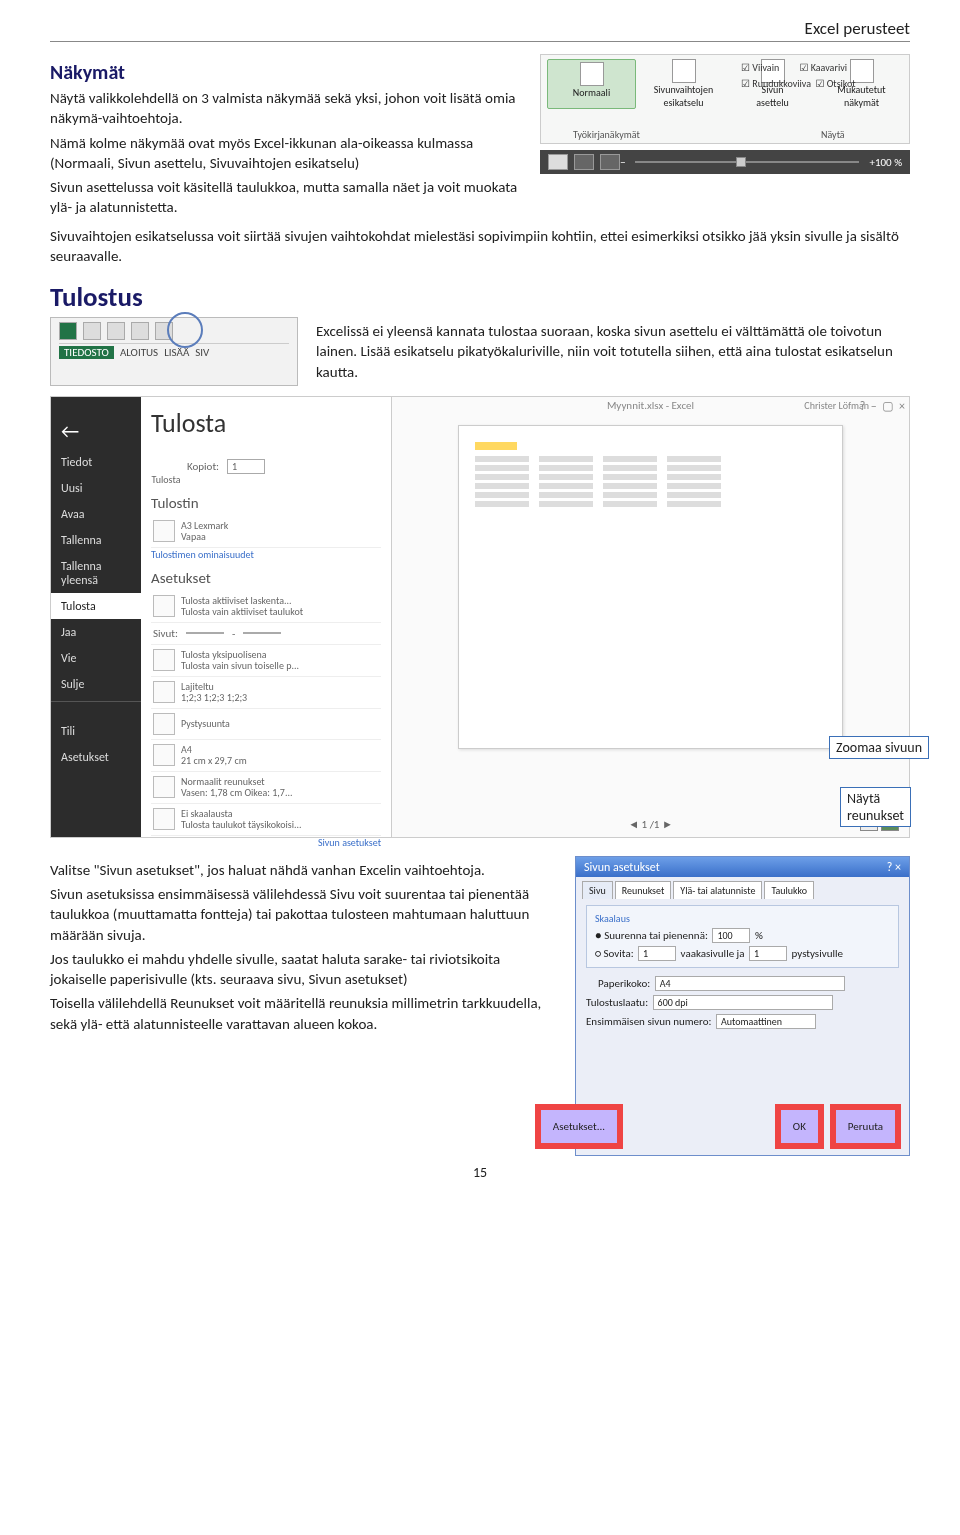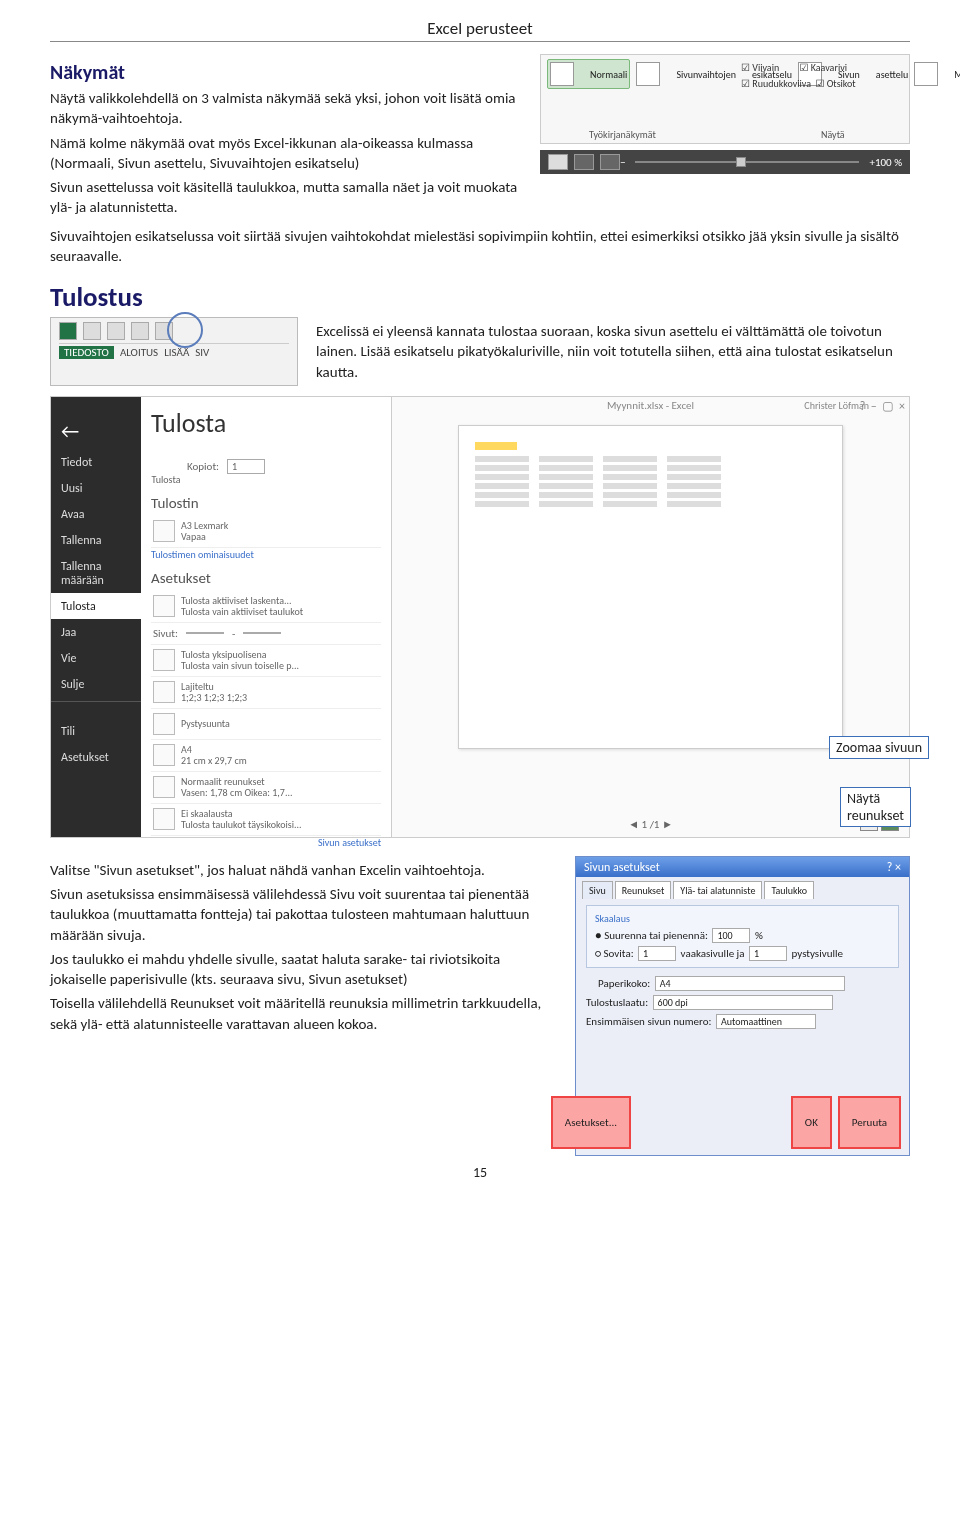--- a/index.html
+++ b/index.html
@@ -1,30 +1,30 @@
 <!DOCTYPE html>
 <html><head>
 <meta charset="utf-8">
 <style>
 body{margin:0;font-family:Calibri,Arial,sans-serif;font-size:15px;color:#222;background:#fff}
 .page{width:960px;margin:0 auto;padding:18px 50px 10px 50px;box-sizing:border-box}
-.doc-header{text-align:center;font-size:17px;border-bottom:1px solid #888;padding-bottom:2px;margin-bottom:12px}
+.doc-header{text-align:right;font-size:17px;border-bottom:1px solid #888;padding-bottom:2px;margin-bottom:12px}
 h3{font-size:20px;font-weight:bold;margin:6px 0 4px 0;color:#1a1a66}
 h2{font-size:27px;font-weight:bold;margin:14px 0 4px 0;color:#1a1a66}
 p{margin:4px 0;line-height:1.35}
 .top-split{display:flex;gap:18px}
 .top-left{flex:1}
 .top-right{width:370px}
 .ribbon-views{border:1px solid #ccc;background:#f6f7f6;padding:4px 6px 22px 6px;font-size:10px;position:relative;height:90px;box-sizing:border-box}
 .rv-btns{display:flex;gap:6px}
-.rv-btn{text-align:center;flex:1;display:flex;flex-direction:row;align-items:center;gap:16px}
+.rv-btn{text-align:center;flex:1;display:flex;flex-direction:column;align-items:center;gap:0}
 .rv-btn.sel{background:#cfe5cf;border:1px solid #7ab97a;border-radius:2px;padding:2px}
 .rv-ico{width:22px;height:22px;border:1px solid #999;background:#fff}
 .rv-group{position:absolute;bottom:2px;font-size:10px;color:#555}
-.rv-group.g1{left:48px}.rv-group.g2{left:280px}
+.rv-group.g1{left:32px}.rv-group.g2{left:280px}
 .rv-checks{position:absolute;left:200px;top:6px;font-size:10px;color:#333}
 .rv-checks div{margin-bottom:3px}
 .statusbar{background:#444;color:#fff;font-size:11px;margin-top:6px;height:24px;display:flex;align-items:center;justify-content:space-between;padding:0 8px}
 .sb-views{display:flex;gap:6px}
 .sb-v{width:18px;height:14px;border:1px solid #999;background:#666}
 .sb-v.act{background:#ddd}
 .sb-slider{flex:1;margin:0 10px;height:2px;background:#888;position:relative}
 .sb-slider::after{content:"";position:absolute;left:45%;top:-4px;width:8px;height:8px;background:#ccc;border:1px solid #888}
 .qat{border:1px solid #bbb;background:#f2f2f2;padding:4px 8px;width:230px;font-size:12px;color:#444;position:relative}
 .qat-icons{display:flex;gap:6px;align-items:center;margin-bottom:3px}
@@ -67,21 +67,21 @@
 .dlg-tabs span{background:#fff;border:1px solid #aaa;border-bottom:none;padding:2px 6px}
 .dlg-tabs span.act{background:#e6ecf7}
 .dlg-body{padding:6px 10px}
 .dlg-grp{border:1px solid #b8c7e0;background:#f2f5fb;padding:6px 8px;margin-bottom:8px}
 .dlg-grp .lbl{color:#3a6fc9;font-size:10px;margin-bottom:3px}
 .radio::before{content:"○ ";}
 .radio.on::before{content:"● ";}
 .bigA{display:inline-block;border:1px solid #999;background:#fff;padding:2px 6px;font-family:serif;font-size:18px;margin-right:6px;vertical-align:middle}
 .inp{display:inline-block;border:1px solid #aaa;background:#fff;padding:0 4px;min-width:28px;font-size:10px;margin:0 2px}
 .dlg-btns{position:absolute;bottom:6px;right:8px;display:flex;gap:6px}
-.dlg-btns span{border:2px solid #ef4444;background:#fca5a5;padding:18px 12px;font-size:11px}
+.dlg-btns span{border:6px solid #ef4444;background:#c4b5fd;padding:10px 12px;font-size:11px}
 .dlg-btns .left{position:absolute;left:-250px}
 .pagenum{text-align:center;font-size:14px;margin-top:8px}
 b{font-weight:normal}
 </style>
 </head>
 <body>
 
 <div class="page">
   <div class="doc-header">Excel perusteet</div>
 
@@ -161,21 +161,21 @@
     </div>
   </div>
 
   <div class="pshot">
     <div class="ps-side">
       <div class="ps-back">←</div>
       <div>Tiedot</div>
       <div>Uusi</div>
       <div>Avaa</div>
       <div>Tallenna</div>
-      <div>Tallenna määrään</div>
+      <div>Tallenna yleensä</div>
       <div class="selw">Tulosta</div>
       <div>Jaa</div>
       <div>Vie</div>
       <div>Sulje</div>
       <div style="border-top:1px solid #555;margin:4px 0"></div>
       <div>Tili</div>
       <div>Asetukset</div>
     </div>
     <div class="ps-mid">
       <h1>Tulosta</h1>

